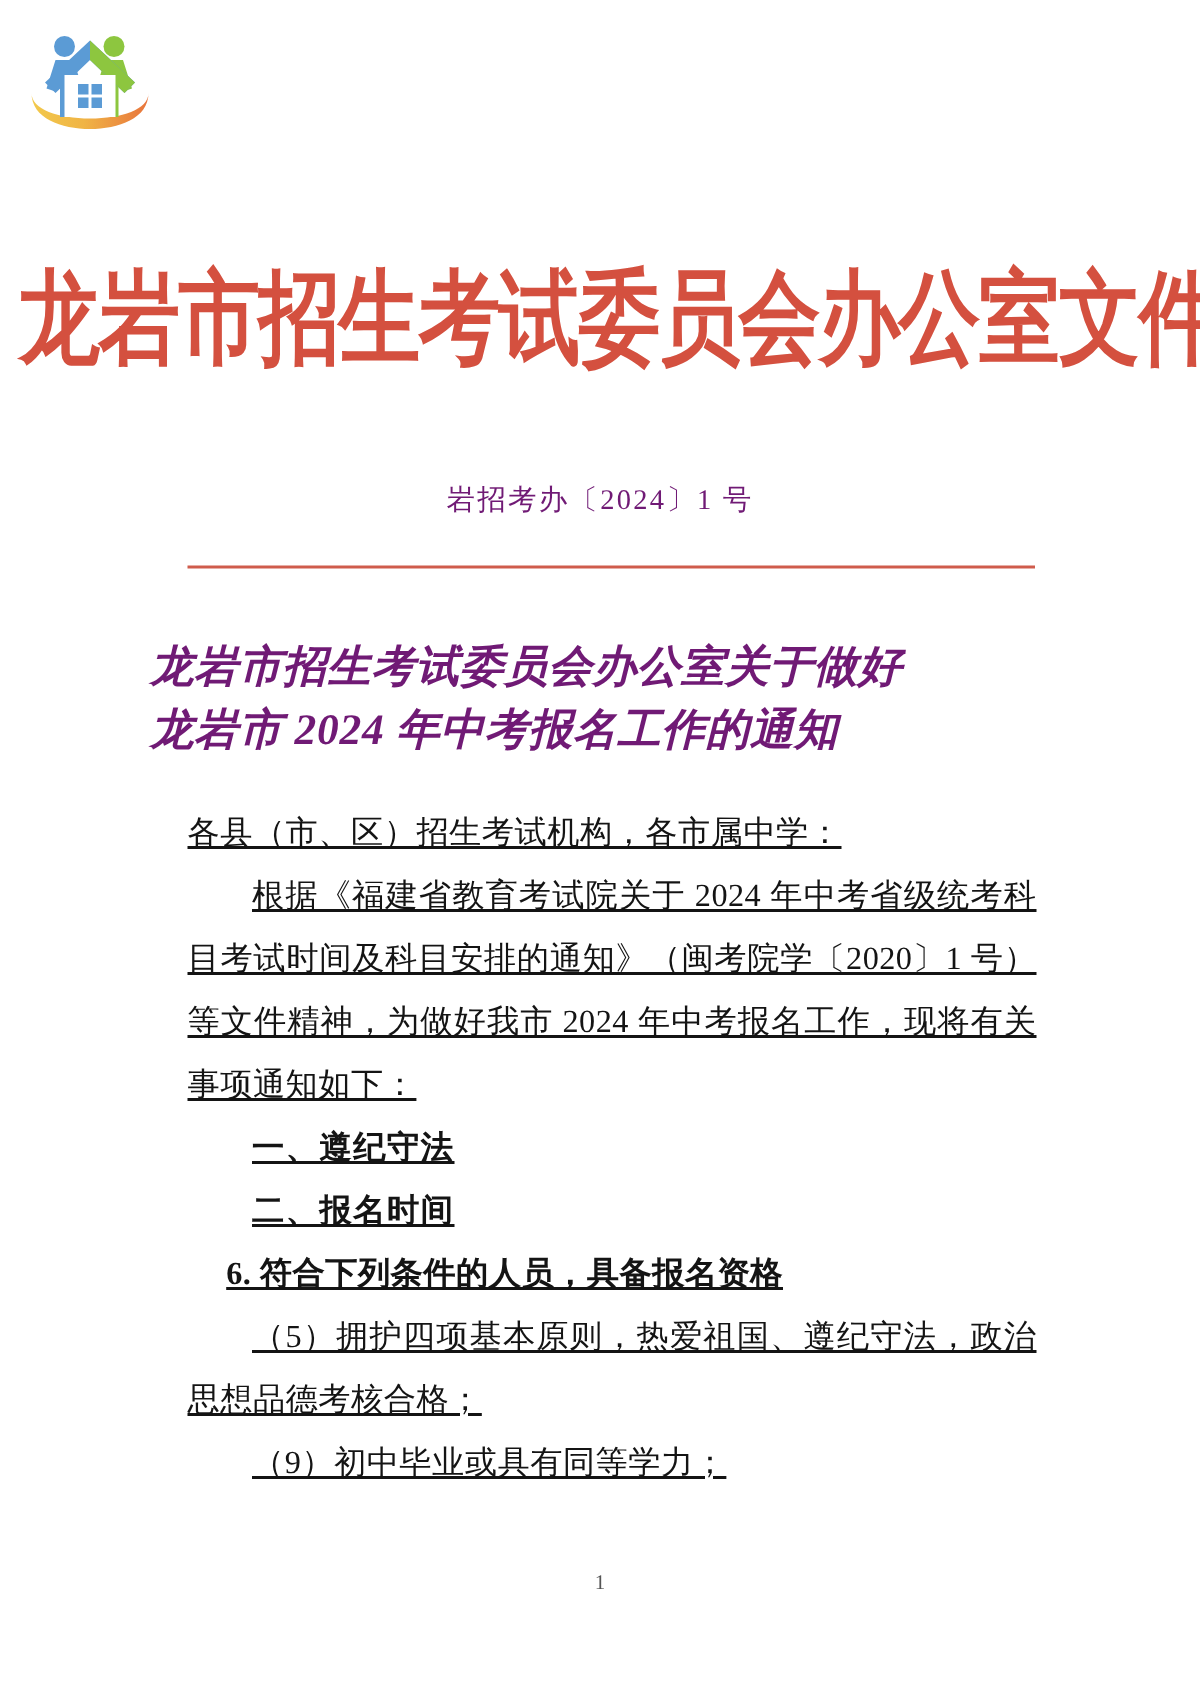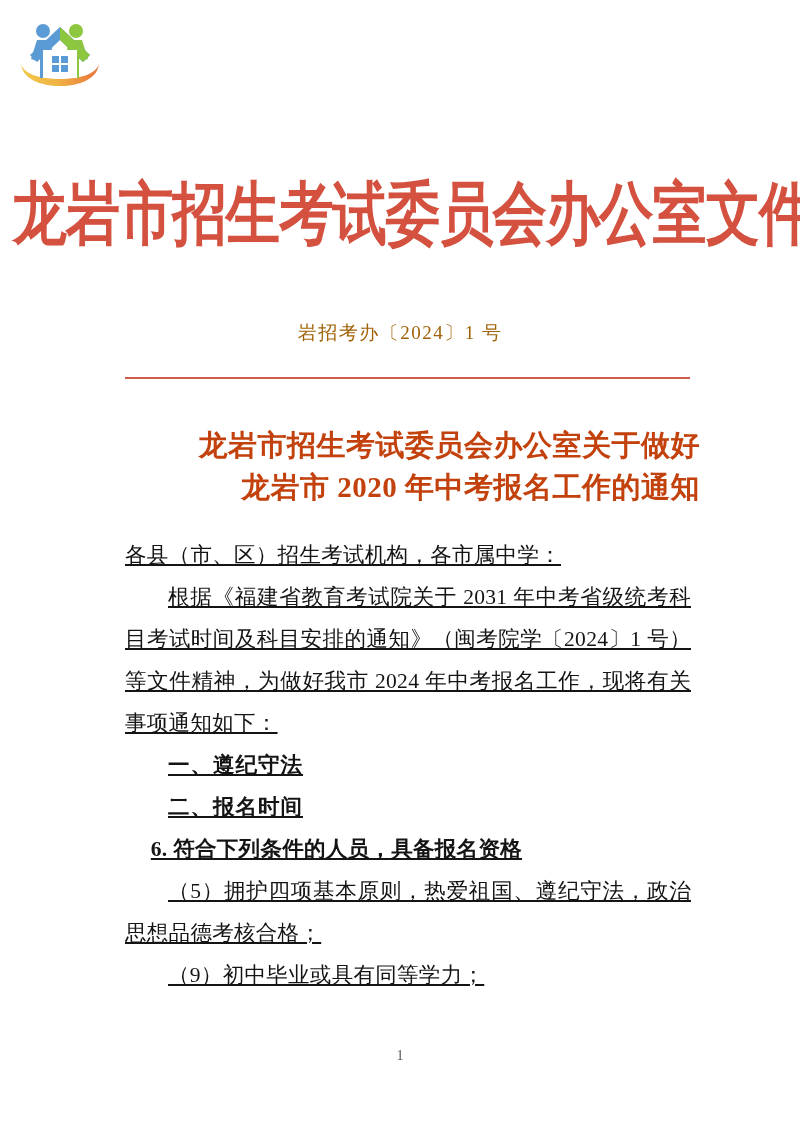--- a/index.html
+++ b/index.html
@@ -54,46 +54,47 @@
   
   #doc-number {
     position: absolute;
     left: 0;
     top: 320px;
     width: 800px;
     text-align: center;
     font-family: "Liberation Serif", serif;
     font-size: 19px;
     letter-spacing: 1.5px;
-    color: #a16207;
+    color: #701a75;
   }
 
   
   #red-rule {
     position: absolute;
     left: 125px;
     top: 377px;
     width: 565px;
     height: 2px;
     background: #cf5c4c;
   }
 
   
   #doc-title {
     position: absolute;
     left: 100px;
     top: 424px;
     width: 600px;
-    text-align: right;
+    text-align: left;
     font-family: "Liberation Serif", "DejaVu Serif", serif;
     font-weight: 700;
     font-size: 29px;
     line-height: 1.45;
-    color: #c2410c;
+    color: #701a75;
     letter-spacing: 0.5px;
+    font-style: italic;
   }
   #doc-title .tline { display: block; }
 
   
   #body-text {
     position: absolute;
     left: 125px;
     top: 534px;
     width: 566px;
     font-family: "Liberation Serif", "DejaVu Serif", serif;
@@ -170,26 +171,26 @@
   <div id="masthead">
     <span class="mast-text">龙岩市招生考试委员会办公室文件</span>
   </div>
 
   <div id="doc-number">岩招考办〔2024〕1 号</div>
 
   <div id="red-rule"></div>
 
   <div id="doc-title">
     <span class="tline">龙岩市招生考试委员会办公室关于做好</span>
-    <span class="tline">龙岩市 2020 年中考报名工作的通知</span>
+    <span class="tline">龙岩市 2024 年中考报名工作的通知</span>
   </div>
 
   <div id="body-text">
     <p>各县（市、区）招生考试机构，各市属中学：</p>
-    <p class="indent2">根据《福建省教育考试院关于 2031 年中考省级统考科目考试时间及科目安排的通知》（闽考院学〔2024〕1 号）等文件精神，为做好我市 2024 年中考报名工作，现将有关事项通知如下：</p>
+    <p class="indent2">根据《福建省教育考试院关于 2024 年中考省级统考科目考试时间及科目安排的通知》（闽考院学〔2020〕1 号）等文件精神，为做好我市 2024 年中考报名工作，现将有关事项通知如下：</p>
     <p class="heading">一、遵纪守法</p>
     <p class="heading">二、报名时间</p>
     <p class="subheading">6. 符合下列条件的人员，具备报名资格</p>
     <p class="indent2">（5）拥护四项基本原则，热爱祖国、遵纪守法，政治思想品德考核合格；</p>
     <p class="indent2">（9）初中毕业或具有同等学力；</p>
   </div>
 
   <div id="page-number">1</div>
 
 </div>

